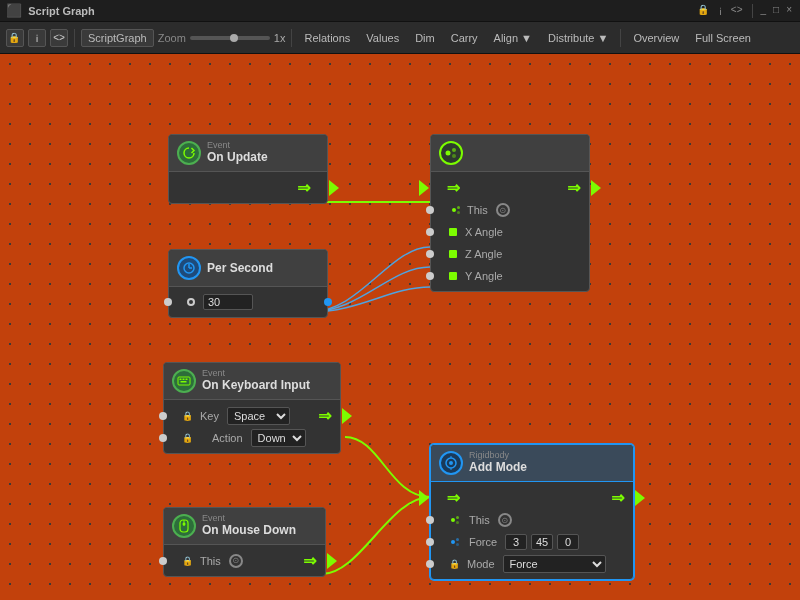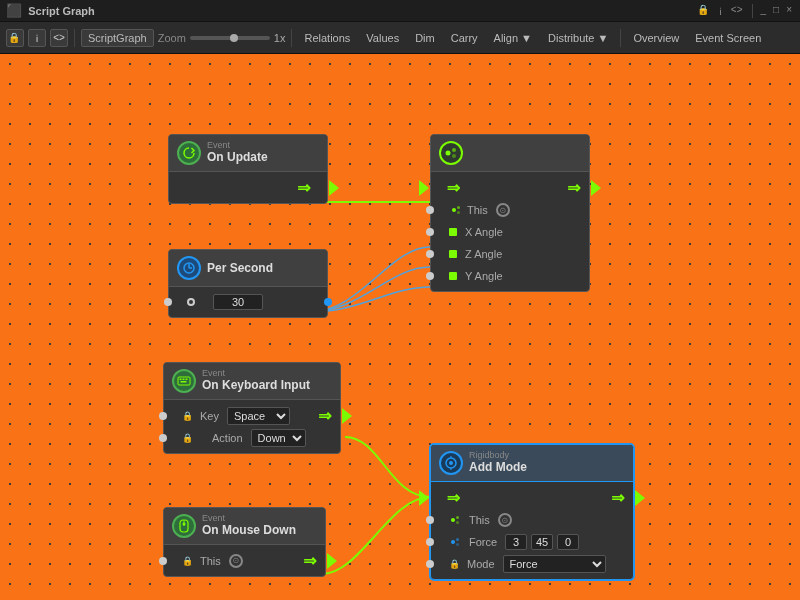--- a/index.html
+++ b/index.html
@@ -104,21 +104,21 @@
     }
     .toolbar-separator {
       width: 1px;
       height: 18px;
       background: #444;
       margin: 0 2px;
     }
 
     
     .canvas {
-      background: #f97316;
+      background: #c2410c;
       width: 800px;
       height: 546px;
       position: relative;
       overflow: hidden;
     }
 
     
     .canvas::before {
       content: '';
       position: absolute;
@@ -331,21 +331,21 @@
   <span class="zoom-value">1x</span>
   <div class="toolbar-separator"></div>
   <span class="toolbar-btn">Relations</span>
   <span class="toolbar-btn">Values</span>
   <span class="toolbar-btn">Dim</span>
   <span class="toolbar-btn">Carry</span>
   <span class="toolbar-btn toolbar-btn-dropdown">Align ▼</span>
   <span class="toolbar-btn toolbar-btn-dropdown">Distribute ▼</span>
   <div class="toolbar-separator"></div>
   <span class="toolbar-btn">Overview</span>
-  <span class="toolbar-btn">Event Screen</span>
+  <span class="toolbar-btn">Full Screen</span>
 </div>
 
 <div class="canvas">
 
   <svg class="connections-svg">
 
     <path d="M 310 148 C 360 148, 380 148, 430 148" stroke="#7cfc00" stroke-width="2" fill="none"></path>
 
     <path d="M 310 258 C 360 258, 390 193, 430 193" stroke="#4fa3e0" stroke-width="1.5" fill="none"></path>
 
@@ -390,21 +390,21 @@
       </div>
       <div class="node-title-group">
         <div class="node-title">Per Second</div>
       </div>
     </div>
     <div class="node-body">
       <div class="node-row">
         <div class="port-circle-white"></div>
         <span style="width:6px;"></span>
         <div class="white-circle"></div>
-        <input class="node-input" value="30" style="margin-left: 14px; text-align: center;">
+        <input class="node-input" value="30" style="margin-left: 4px;">
         <div class="port-circle-blue" style="right:-5px;"></div>
       </div>
     </div>
   </div>
 
   <div class="node" style="left:430px; top:80px; width:148px;">
     <div class="node-header">
       <div class="node-icon" style="background:#2d3a2d;border:2px solid #7cfc00;">
         <svg width="14" height="14" viewBox="0 0 14 14">
           <circle cx="4" cy="7" r="2.5" fill="#7cfc00"></circle>

